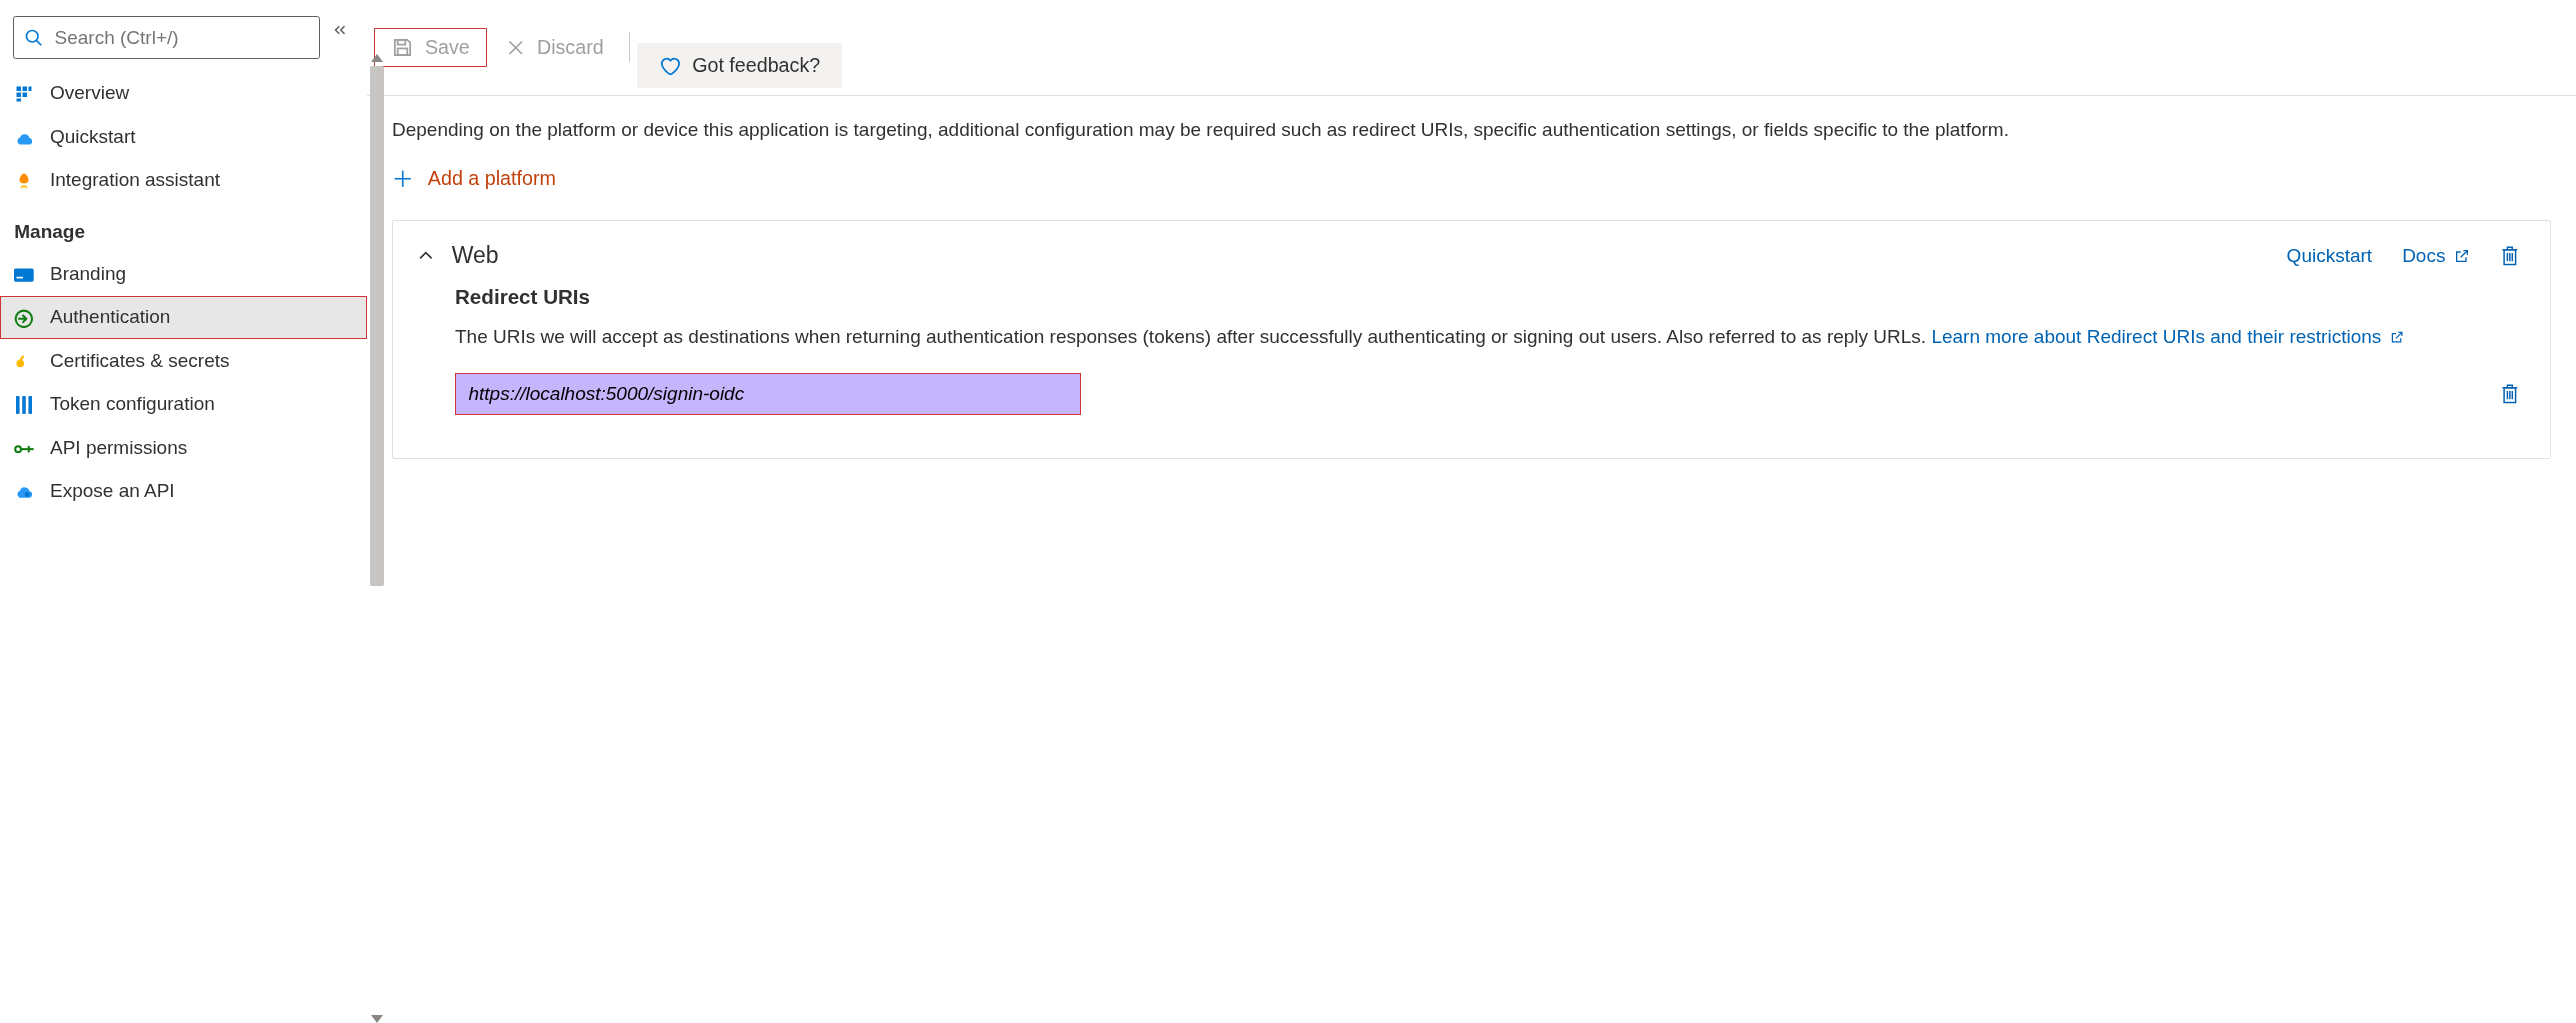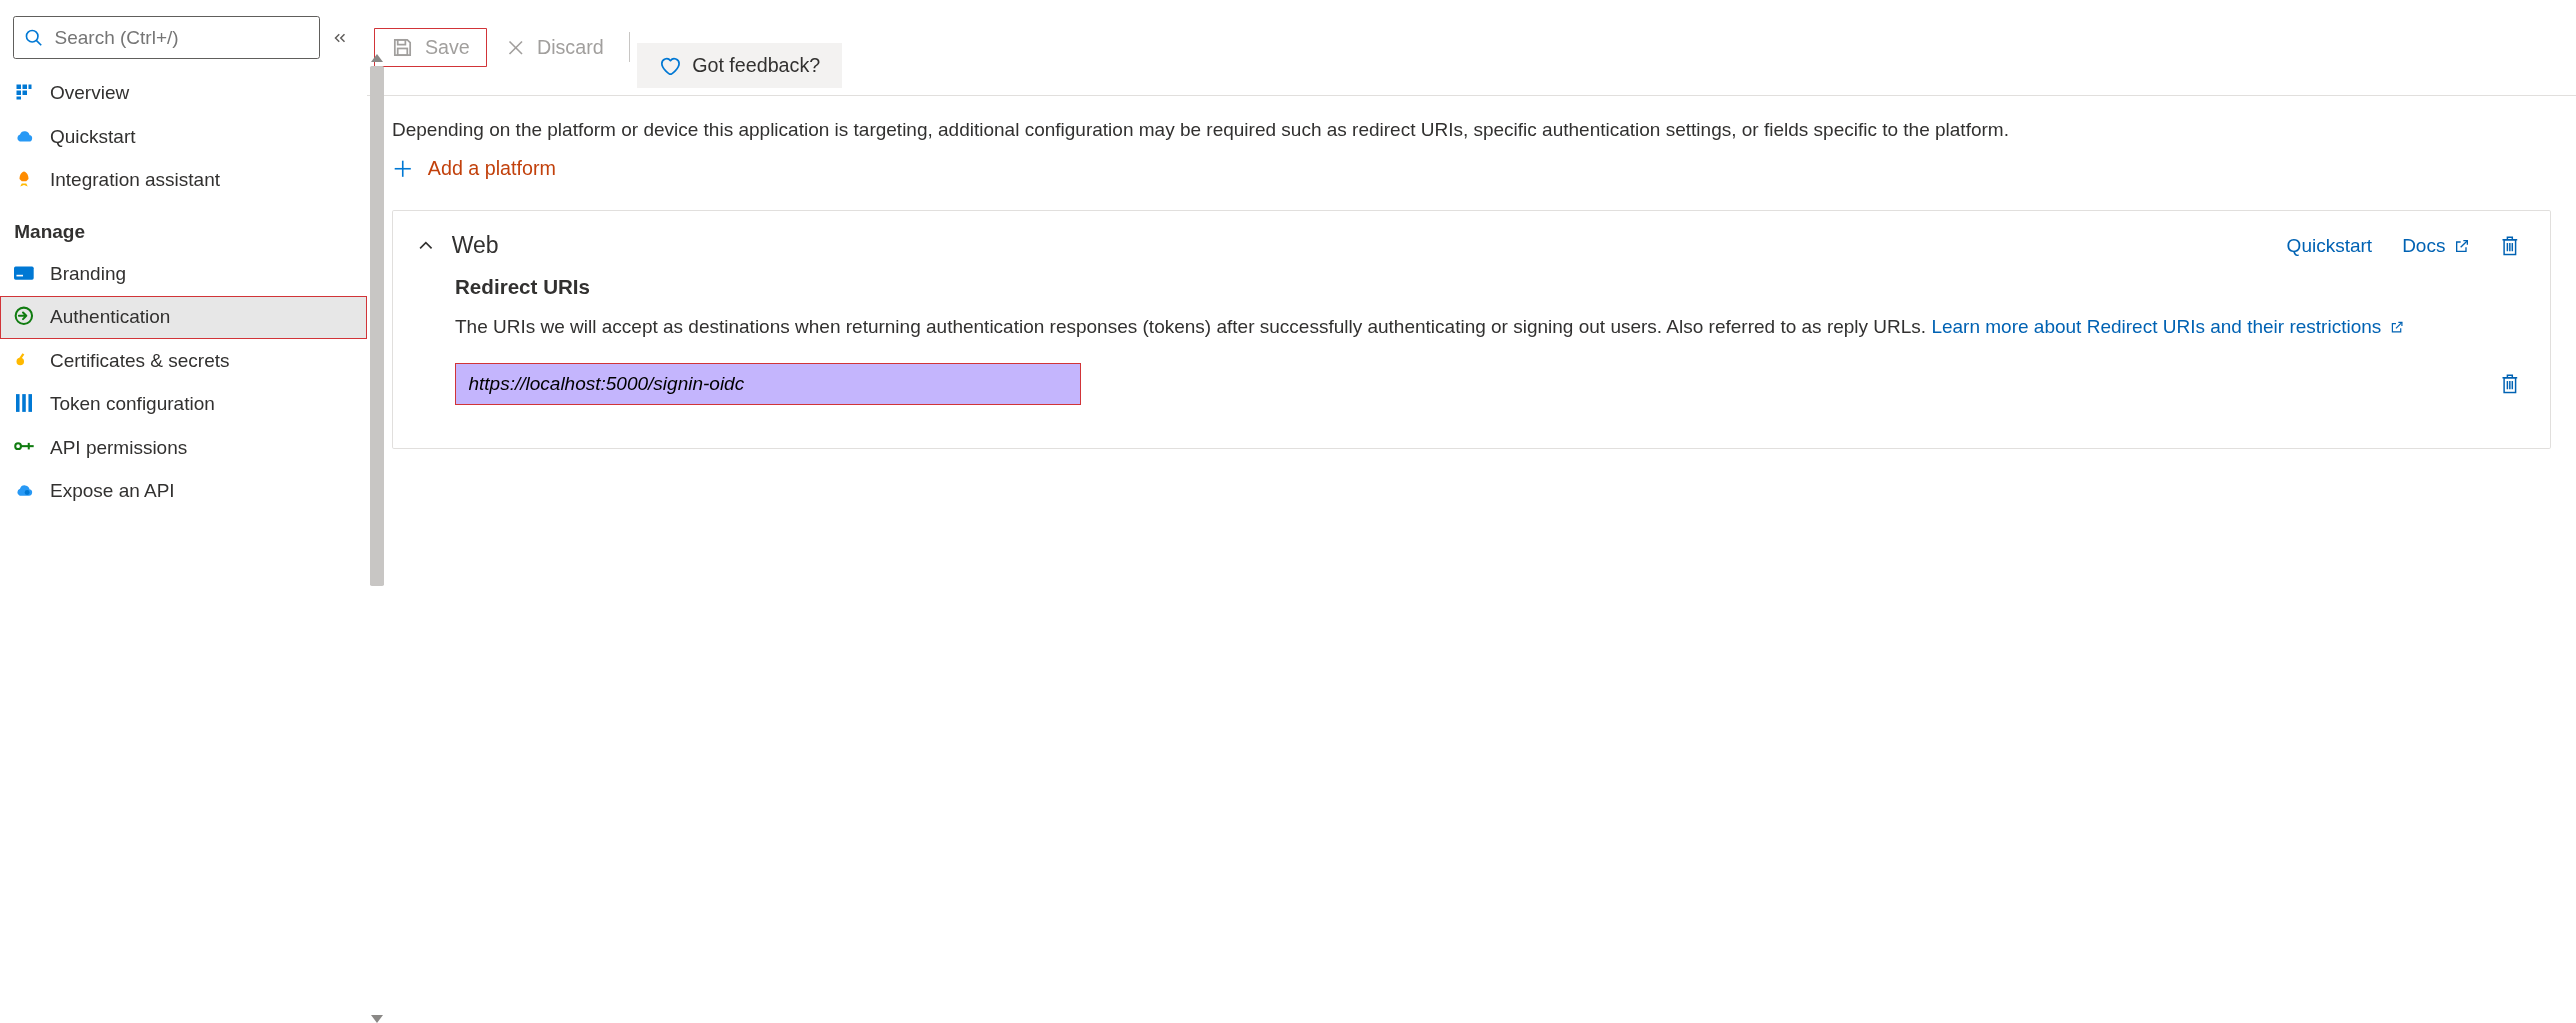--- a/index.html
+++ b/index.html
@@ -1,27 +1,27 @@
 <!DOCTYPE html>
 <html style="font-size:14.3px"><head>
 <meta charset="utf-8">
 <style>
   * { box-sizing: border-box; margin: 0; padding: 0; }
   html, body { width: 100%; height: 100%; font-family: "Segoe UI", "Segoe UI Web", Arial, sans-serif; color: #323130; }
   body { display: flex; font-size: 19px; }
 
   
   .sidebar { width: 367px; display: flex; flex-direction: column; border-right: 0; position: relative; }
-  .search-row { display: flex; align-items: center; gap: 6px; padding: 16px 12.5px 12.5px 12.5px; }
+  .search-row { display: flex; align-items: flex-start; gap: 6px; padding: 16px 12.5px 12.5px 12.5px; }
   .search-box { flex: 1; display: flex; align-items: center; gap: 10.7px; border: 0.9px solid #605e5c; border-radius: 2.7px; padding: 5.4px 10.7px; color: #605e5c; height: 43px; }
   .search-box input { border: none; outline: none; font-size: 19px; flex: 1; background: transparent; color: #323130; }
   .collapse-btn { background: none; border: none; cursor: pointer; padding: 5.4px; }
 
   .nav { flex: 1; overflow-y: auto; }
-  .nav-item { display: flex; align-items: flex-start; gap: 16px; padding: 10.7px 14.3px; cursor: pointer; }
+  .nav-item { display: flex; align-items: flex-end; gap: 16px; padding: 10.7px 14.3px; cursor: pointer; }
   .nav-item.active { background: #e7e7e7; }
   .nav-item .nav-icon { width: 19.7px; height: 19.7px; display: inline-flex; align-items: center; justify-content: center; }
   .nav-section-header { padding: 19.7px 14.3px 9px 14.3px; font-weight: 600; }
 
   
   .hl-red { outline: 1.8px solid #d13438; outline-offset: -1.8px; }
 
   
   .sidebar-scrollbar-wrap { position:absolute; right:-19.7px; top:54px; bottom:0; width:19.7px; display:flex; flex-direction:column; align-items:center; }
   .sidebar-scrollbar-wrap .arrow { width:0;height:0;border-left:6.3px solid transparent;border-right:6.3px solid transparent; }
@@ -33,21 +33,21 @@
   
   .main { flex: 1; display: flex; flex-direction: column; min-width: 0; }
   .toolbar { display: flex; align-items: center; padding: 7.2px 0 7.2px 0; border-bottom: 0.9px solid #e1dfdd; }
   .tb-btn { display: flex; align-items: center; gap: 10.7px; padding: 9px 18px; background: none; border: none; font-size: 19.7px; color: #a19f9d; cursor: pointer; }
   .tb-btn.save { border: 1.8px solid #d13438; border-radius:0.9px; padding: 7.2px 16px; margin-left: 7.2px; }
   .tb-sep { width: 0.9px; height: 30px; background: #c8c6c4; margin: 0 7.2px; }
   .tb-btn.feedback { background: #f3f2f1; color: #323130; padding: 10.7px 21.5px; margin-top: 36px; }
   .tb-btn.feedback svg { color:#0078d4; }
 
   .content { padding: 19.7px 25px 25px 25px; overflow-y: auto; }
-  .intro { color: #323130; line-height: 1.55; text-align: justify; margin-bottom: 12px; }
+  .intro { color: #323130; line-height: 1.55; text-align: justify; margin-bottom: 22px; }
   .add-platform { display: flex; align-items: center; gap: 14.3px; color: #c2410c; cursor: pointer; font-size:19.7px; }
   .add-platform svg { color:#0078d4; }
 
   .card { border: 0.9px solid #e1dfdd; border-radius: 1.8px; margin-top: 30px; padding: 21.5px 30px 27px 23px; }
   .card-head { display: flex; align-items: center; gap: 16px; }
   .card-head .chev { cursor:pointer; }
   .card-title { font-size: 23px; font-weight: 400; }
   .card-head-right { margin-left: auto; display: flex; align-items: center; gap: 30px; }
   .link { color: #0062b3; cursor: pointer; }
   .link svg { vertical-align: -1.8px; }

